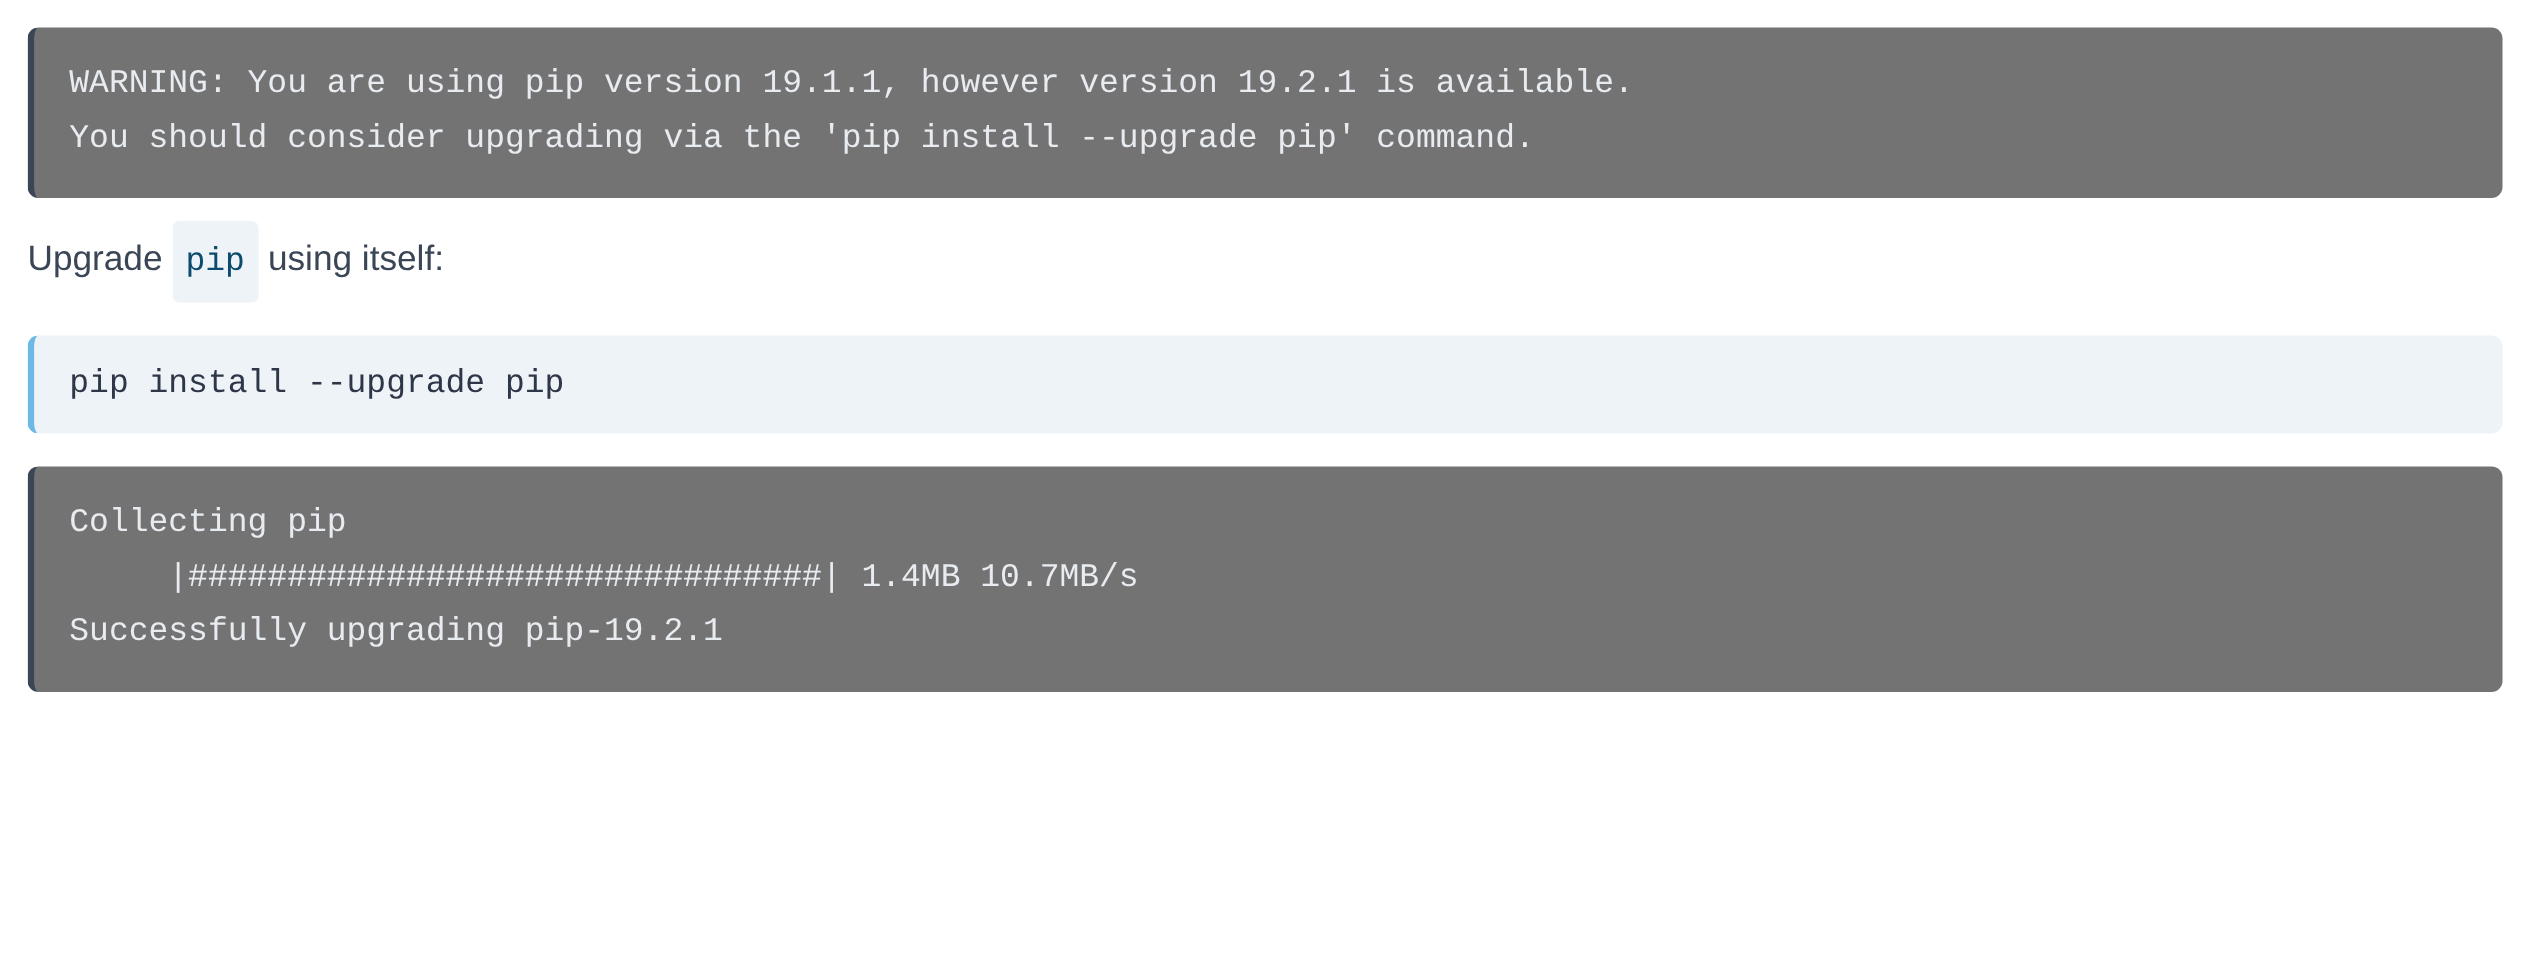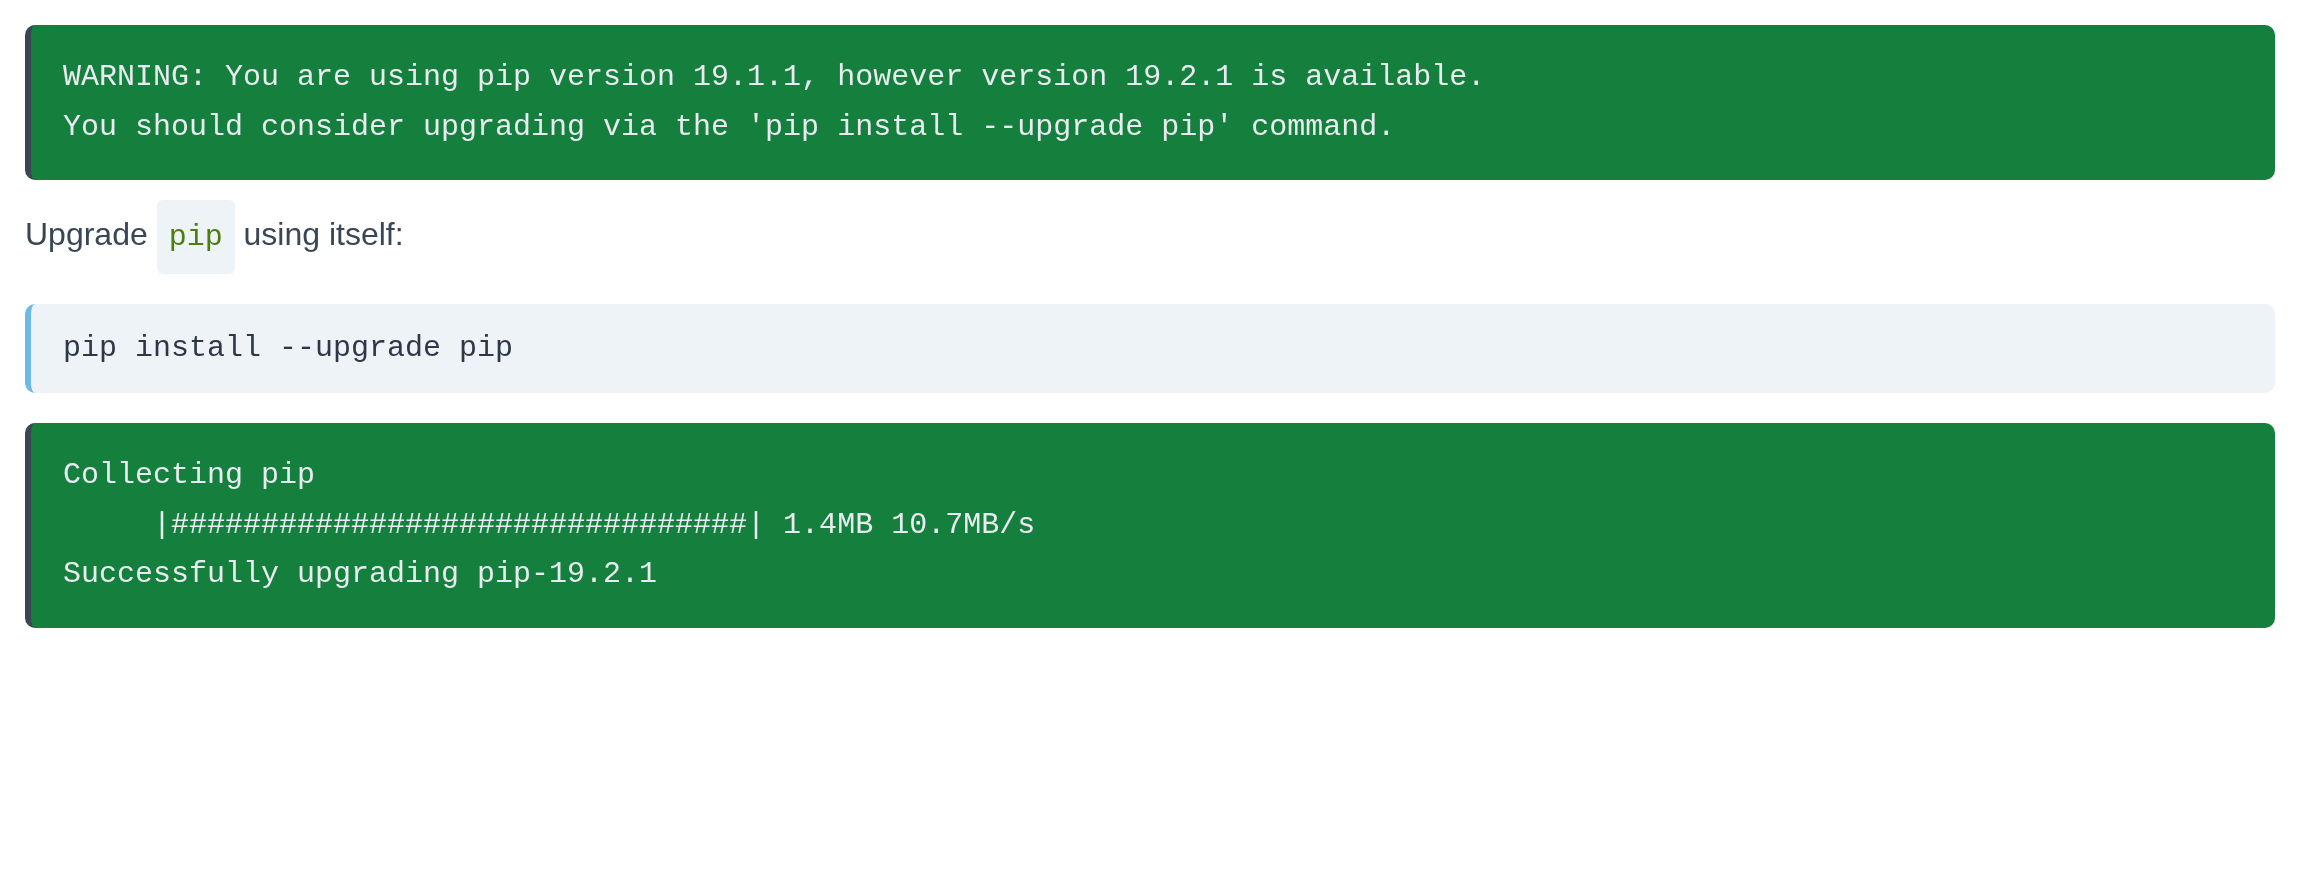--- a/index.html
+++ b/index.html
@@ -7,21 +7,21 @@
       margin: 0;
       padding: 0;
     }
     body {
       font-family: -apple-system, BlinkMacSystemFont, "Segoe UI", Helvetica, Arial, sans-serif;
       background: #ffffff;
       padding: 25px;
       width: 2300px;
     }
     .code-block-dark {
-      background: #15803d;
+      background: #737373;
       border-radius: 10px;
       border-left: 6px solid #3a4556;
       padding: 28px 32px;
       margin-bottom: 30px;
       font-family: "SFMono-Regular", Consolas, "Liberation Mono", Menlo, monospace;
       font-size: 30px;
       line-height: 1.65;
       color: #e8ecf0;
       white-space: pre;
       overflow: hidden;
@@ -45,21 +45,21 @@
       color: #3a4556;
       margin-bottom: 30px;
       line-height: 1.5;
     }
     .inline-code {
       background: #eef3f7;
       border-radius: 6px;
       padding: 20px 12px;
       font-family: "SFMono-Regular", Consolas, "Liberation Mono", Menlo, monospace;
       font-size: 30px;
-      color: #4d7c0f;
+      color: #0c4a6e;
     }
   </style>
 </head>
 <body>
 
 <div class="code-block-dark">WARNING: You are using pip version 19.1.1, however version 19.2.1 is available.
 You should consider upgrading via the 'pip install --upgrade pip' command.</div>
 
 <p class="prose">
   <span>Upgrade </span><code class="inline-code">pip</code><span> using itself:</span>

